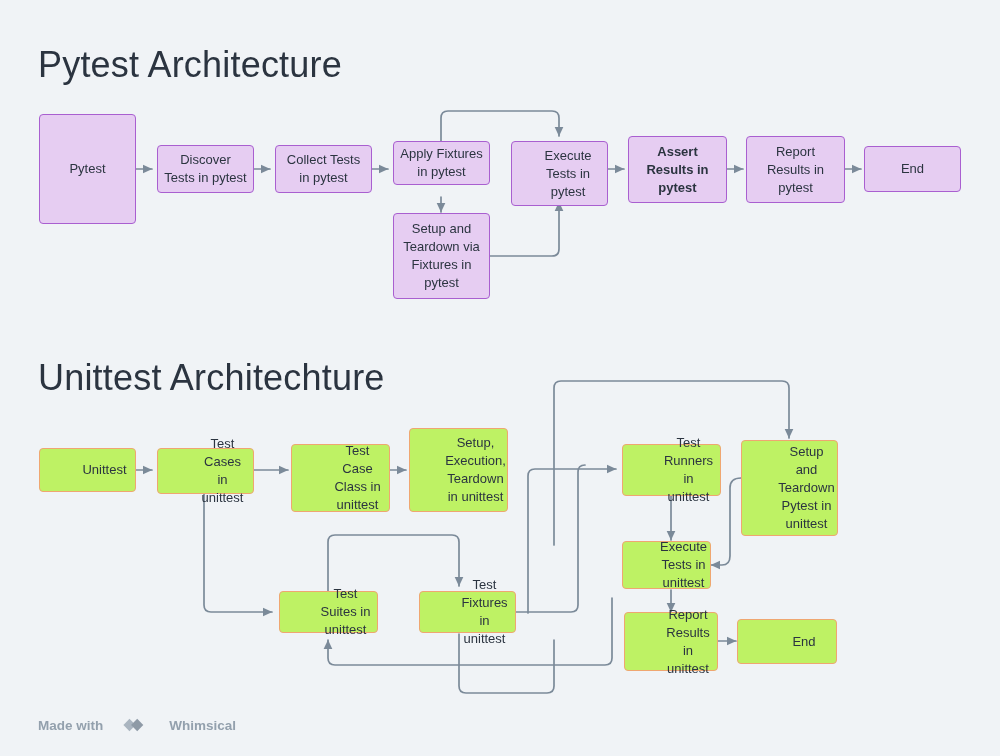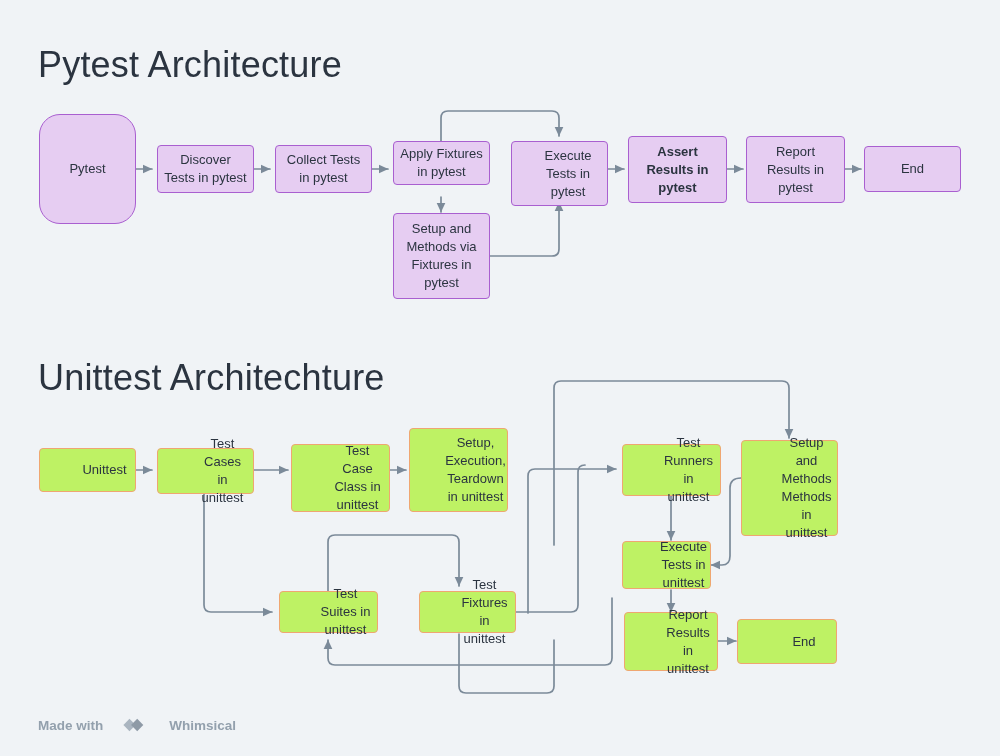--- a/index.html
+++ b/index.html
@@ -96,49 +96,49 @@
       <path d="M612,598 L612,658 Q612,665 605,665 L335,665 Q328,665 328,658 L328,640" marker-end="url(#ah)"></path>
 
       <path d="M459,634 L459,686 Q459,693 466,693 L547,693 Q554,693 554,686 L554,640"></path>
 
     </g>
   </svg>
 
   <div class="section-title" id="title-pytest">Pytest Architecture</div>
   <div class="section-title" id="title-unittest">Unittest Architechture</div>
 
-  <div class="node purple" style="left:39px;top:114px;width:97px;height:110px;border-radius:21px;">Pytest</div>
+  <div class="node purple" style="left:39px;top:114px;width:97px;height:110px;">Pytest</div>
 
   <div class="node purple" style="left:157px;top:145px;width:97px;height:48px;">Discover Tests in pytest</div>
 
   <div class="node purple" style="left:275px;top:145px;width:97px;height:48px;">Collect Tests in pytest</div>
 
   <div class="node purple" style="left:393px;top:141px;width:97px;height:44px;">Apply Fixtures in pytest</div>
 
-  <div class="node purple" style="left:393px;top:213px;width:97px;height:86px;">Setup and Methods via Fixtures in pytest</div>
+  <div class="node purple" style="left:393px;top:213px;width:97px;height:86px;">Setup and Teardown via Fixtures in pytest</div>
 
   <div class="node purple" style="left:511px;top:141px;width:97px;height:65px;padding-left:23px;">Execute Tests in pytest</div>
 
   <div class="node purple" style="left:628px;top:136px;width:99px;height:67px;font-weight:bold;">Assert Results in pytest</div>
 
   <div class="node purple" style="left:746px;top:136px;width:99px;height:67px;">Report Results in pytest</div>
 
   <div class="node purple" style="left:864px;top:146px;width:97px;height:46px;">End</div>
 
   <div class="node orange" style="left:157px;top:448px;width:97px;height:46px;">Test Cases in unittest</div>
 
   <div class="node orange" style="left:39px;top:448px;width:97px;height:44px;">Unittest</div>
 
   <div class="node orange" style="left:291px;top:444px;width:99px;height:68px;">Test Case Class in unittest</div>
 
   <div class="node orange" style="left:409px;top:428px;width:99px;height:84px;">Setup, Execution, Teardown in unittest</div>
 
   <div class="node orange" style="left:622px;top:444px;width:99px;height:52px;">Test Runners in unittest</div>
 
-  <div class="node orange" style="left:741px;top:440px;width:97px;height:96px;">Setup and Methods Methods in unittest</div>
+  <div class="node orange" style="left:741px;top:440px;width:97px;height:96px;">Setup and Teardown Pytest in unittest</div>
 
   <div class="node orange" style="left:622px;top:541px;width:89px;height:48px;">Execute Tests in unittest</div>
 
   <div class="node orange" style="left:624px;top:612px;width:94px;height:59px;">Report Results in unittest</div>
 
   <div class="node orange" style="left:737px;top:619px;width:100px;height:45px;">End</div>
 
   <div class="node orange" style="left:279px;top:591px;width:99px;height:42px;">Test Suites in unittest</div>
 
   <div class="node orange" style="left:411px;top:591px;width:97px;height:42px;margin-left:8px;">Test Fixtures in unittest</div>

